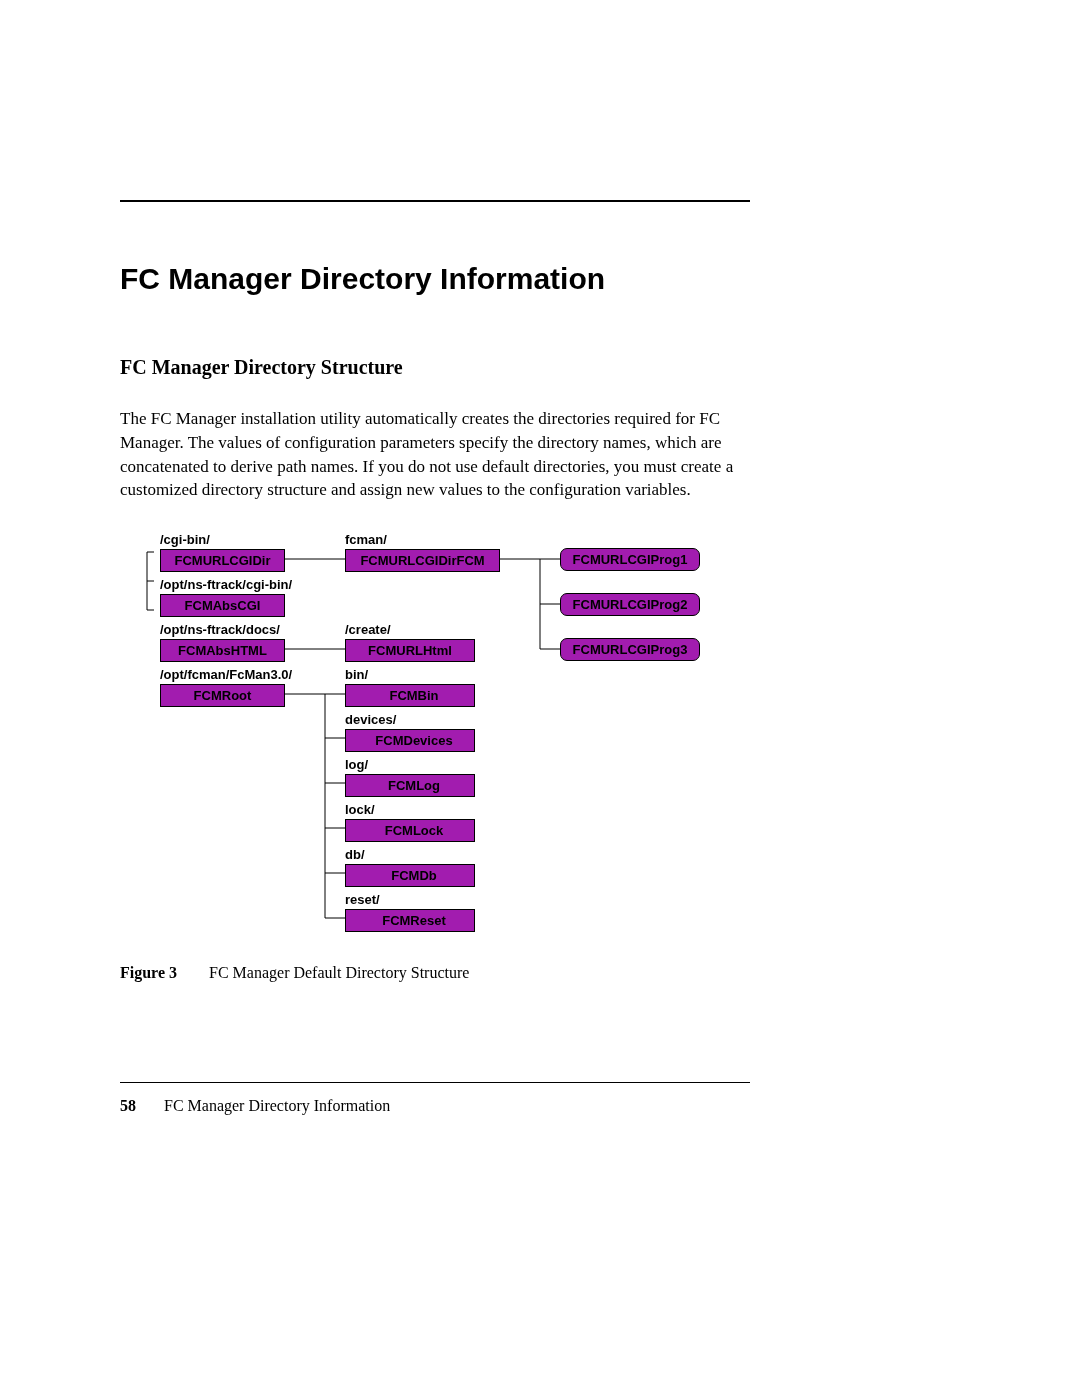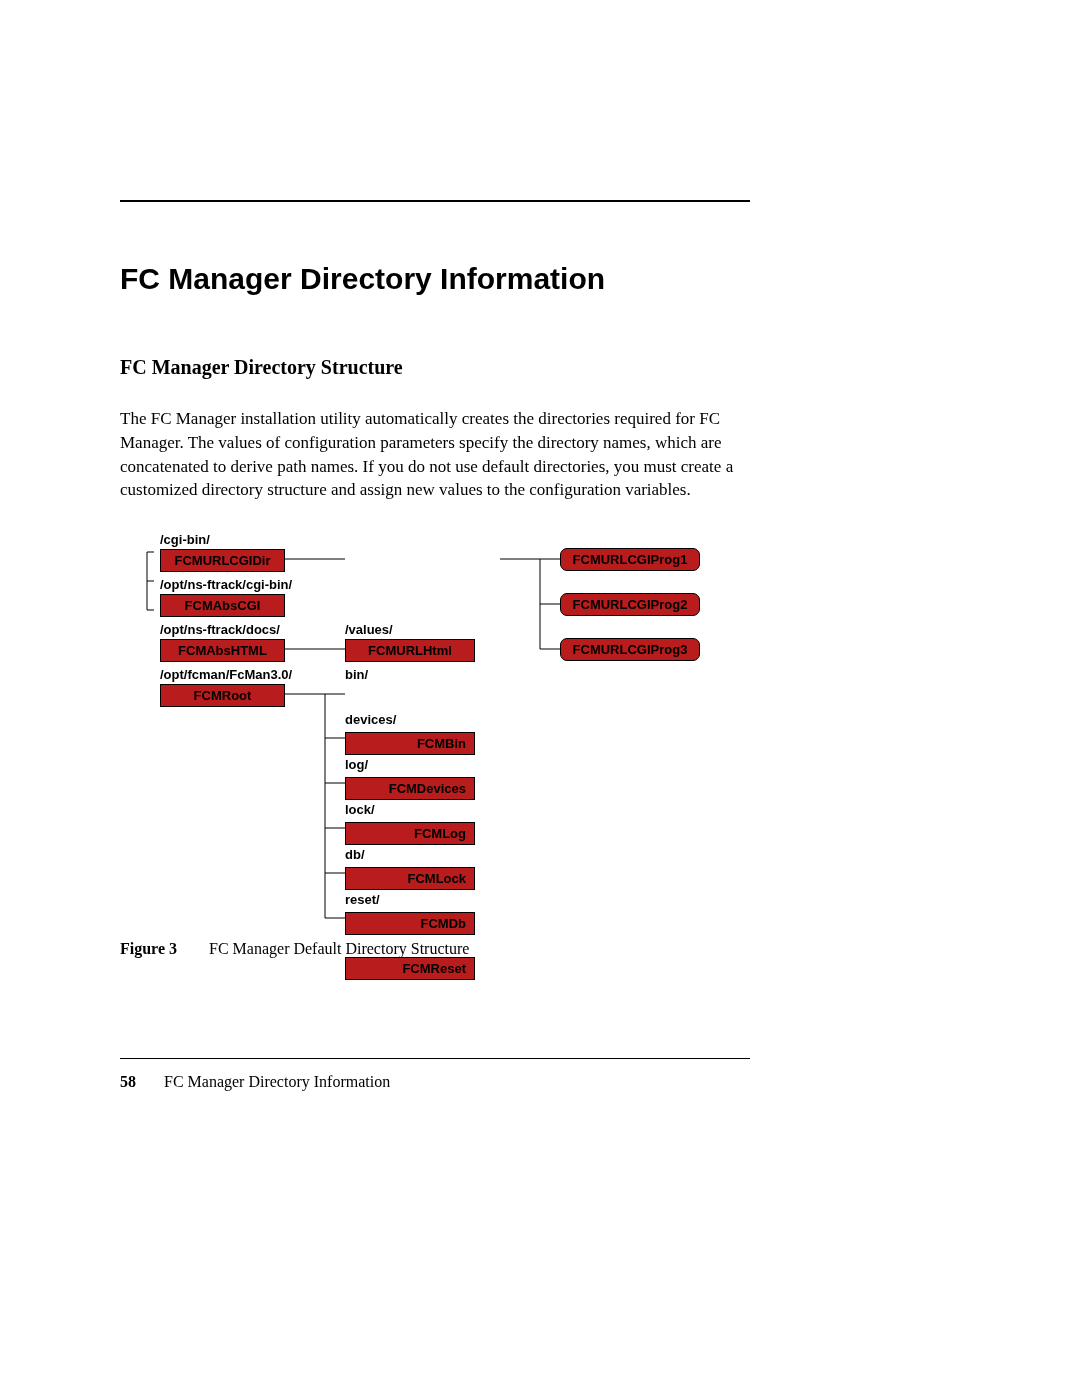--- a/index.html
+++ b/index.html
@@ -60,38 +60,37 @@
     font-weight: bold;
     margin-bottom: 2px;
     white-space: nowrap;
   }
   .node-box {
     border: 1px solid #000;
     padding: 3px 8px;
     display: inline-block;
     min-width: 100px;
     text-align: center;
-    background: #b91c1c;
+    background: #a21caf;
     box-sizing: border-box;
   }
   .node-box-left {
-    text-align: right;
+    text-align: center;
     padding-left: 16px;
-    margin-top: 48px;
   }
   .node-box-mid {
     width: 130px;
   }
   .node-box-right {
     width: 140px;
     border-radius: 7px;
   }
   .figure-caption {
     font-size: 16px;
-    margin-top: 8px;
+    margin-top: 32px;
   }
   .figure-caption .fig-label {
     font-weight: bold;
     margin-right: 28px;
   }
   .hr-bottom {
     border: none;
     border-top: 1.5px solid #000;
     margin: 100px 0 14px 0;
   }
@@ -165,22 +164,26 @@
     </div>
     <div class="node-wrap" style="left:30px; top:90px;">
       <div class="node-label">/opt/ns-ftrack/docs/</div>
       <div class="node-box" style="width:125px">FCMAbsHTML</div>
     </div>
     <div class="node-wrap" style="left:30px; top:135px;">
       <div class="node-label">/opt/fcman/FcMan3.0/</div>
       <div class="node-box" style="width:125px">FCMRoot</div>
     </div>
 
+    <div class="node-wrap" style="left:215px; top:0;">
+      <div class="node-label">fcman/</div>
+      <div class="node-box node-box-mid" style="width:155px">FCMURLCGIDirFCM</div>
+    </div>
     <div class="node-wrap" style="left:215px; top:90px;">
-      <div class="node-label">/values/</div>
+      <div class="node-label">/create/</div>
       <div class="node-box node-box-mid">FCMURLHtml</div>
     </div>
     <div class="node-wrap" style="left:215px; top:135px;">
       <div class="node-label">bin/</div>
       <div class="node-box node-box-mid node-box-left">FCMBin</div>
     </div>
     <div class="node-wrap" style="left:215px; top:180px;">
       <div class="node-label">devices/</div>
       <div class="node-box node-box-mid node-box-left">FCMDevices</div>
     </div>

